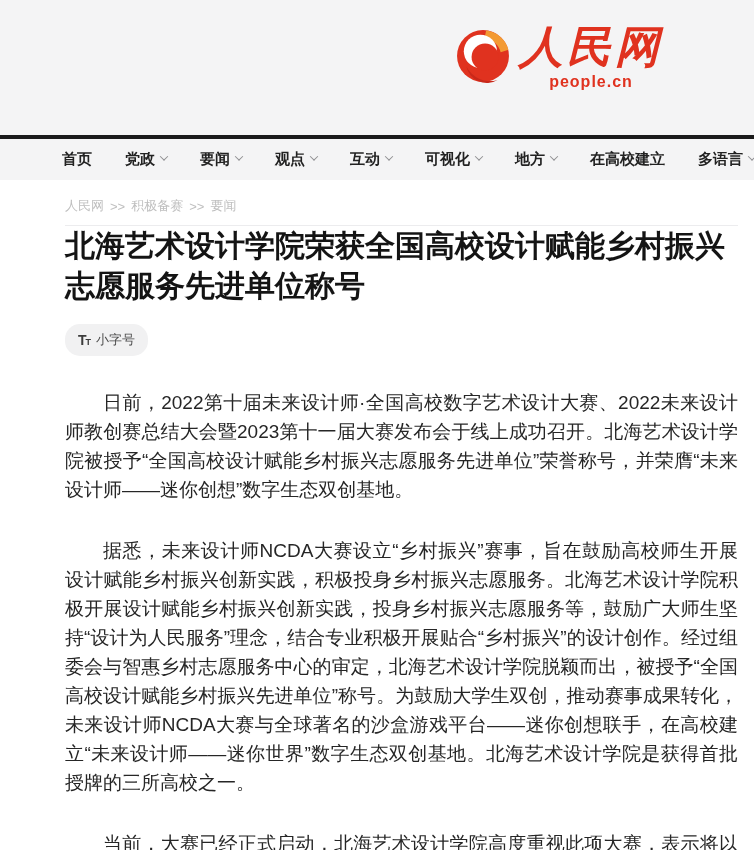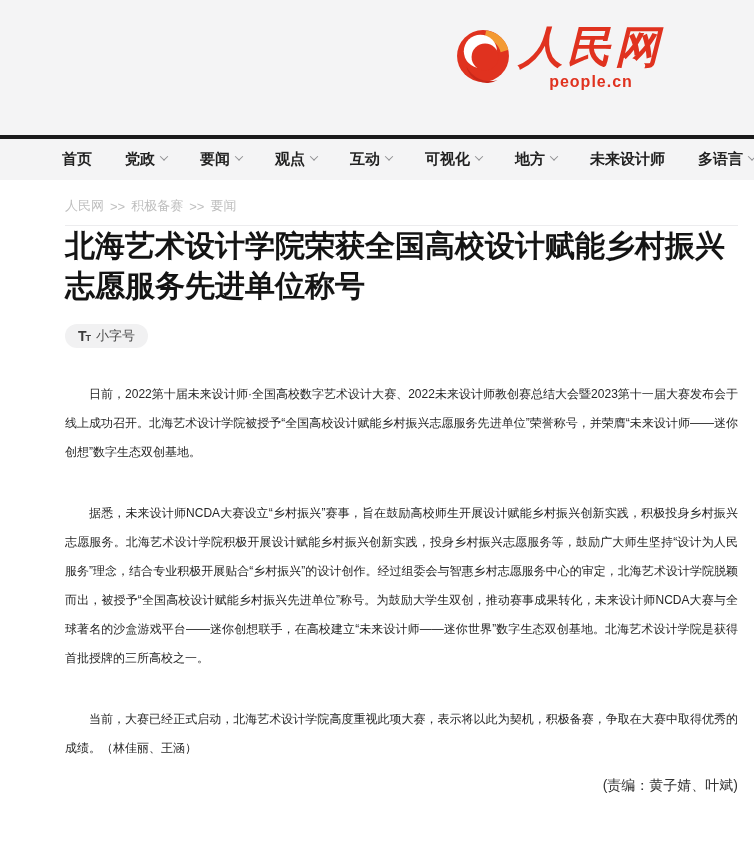--- a/index.html
+++ b/index.html
@@ -103,34 +103,34 @@
   }
   .meta-left { display: flex; align-items: center; font-size: 13px; }
   .meta-date { color: #999999; }
   .meta-sep { color: #dddddd; margin: 0 8px; font-size: 12px; }
   .meta-source-label { color: #8c8c8c; }
   .meta-source { color: #222222; font-weight: 700; margin-left: 2px; }
   .font-tool {
     background: #f1f1f2;
     border: none;
     border-radius: 15px;
-    height: 24px;
+    height: 32px;
     padding: 0 13px;
     display: flex;
     align-items: center;
     gap: 5px;
     font-size: 13px;
     color: #4a4a4a;
     cursor: pointer;
   }
   .t-big { font-size: 14px; font-weight: 700; color: #3c3c3c; }
   .t-small { font-size: 9px; font-weight: 700; color: #3c3c3c; margin-left: -1px; }
   .article-body { margin-top: 15px; }
   .article-body p {
-    font-size: 12px;
+    font-size: 19px;
     line-height: 29px;
     color: #262626;
     text-align: justify;
     text-indent: 2em;
     margin-bottom: 14px;
     margin-top: 32px;
   }
   .editor-line {
     text-align: right;
     font-size: 14px;
@@ -182,21 +182,21 @@
     </a>
   <a class="nav-item">
       <span>可视化</span>
       <i class="chev"></i>
     </a>
   <a class="nav-item">
       <span>地方</span>
       <i class="chev"></i>
     </a>
   <a class="nav-item">
-      <span>未来设计师</span>
+      <span>在高校建立</span>
     </a>
   <a class="nav-item">
       <span>多语言</span>
       <i class="chev"></i>
     </a>
   <a class="nav-item">
       <span>迷你创想</span>
       <i class="chev"></i>
     </a>
 </div>

